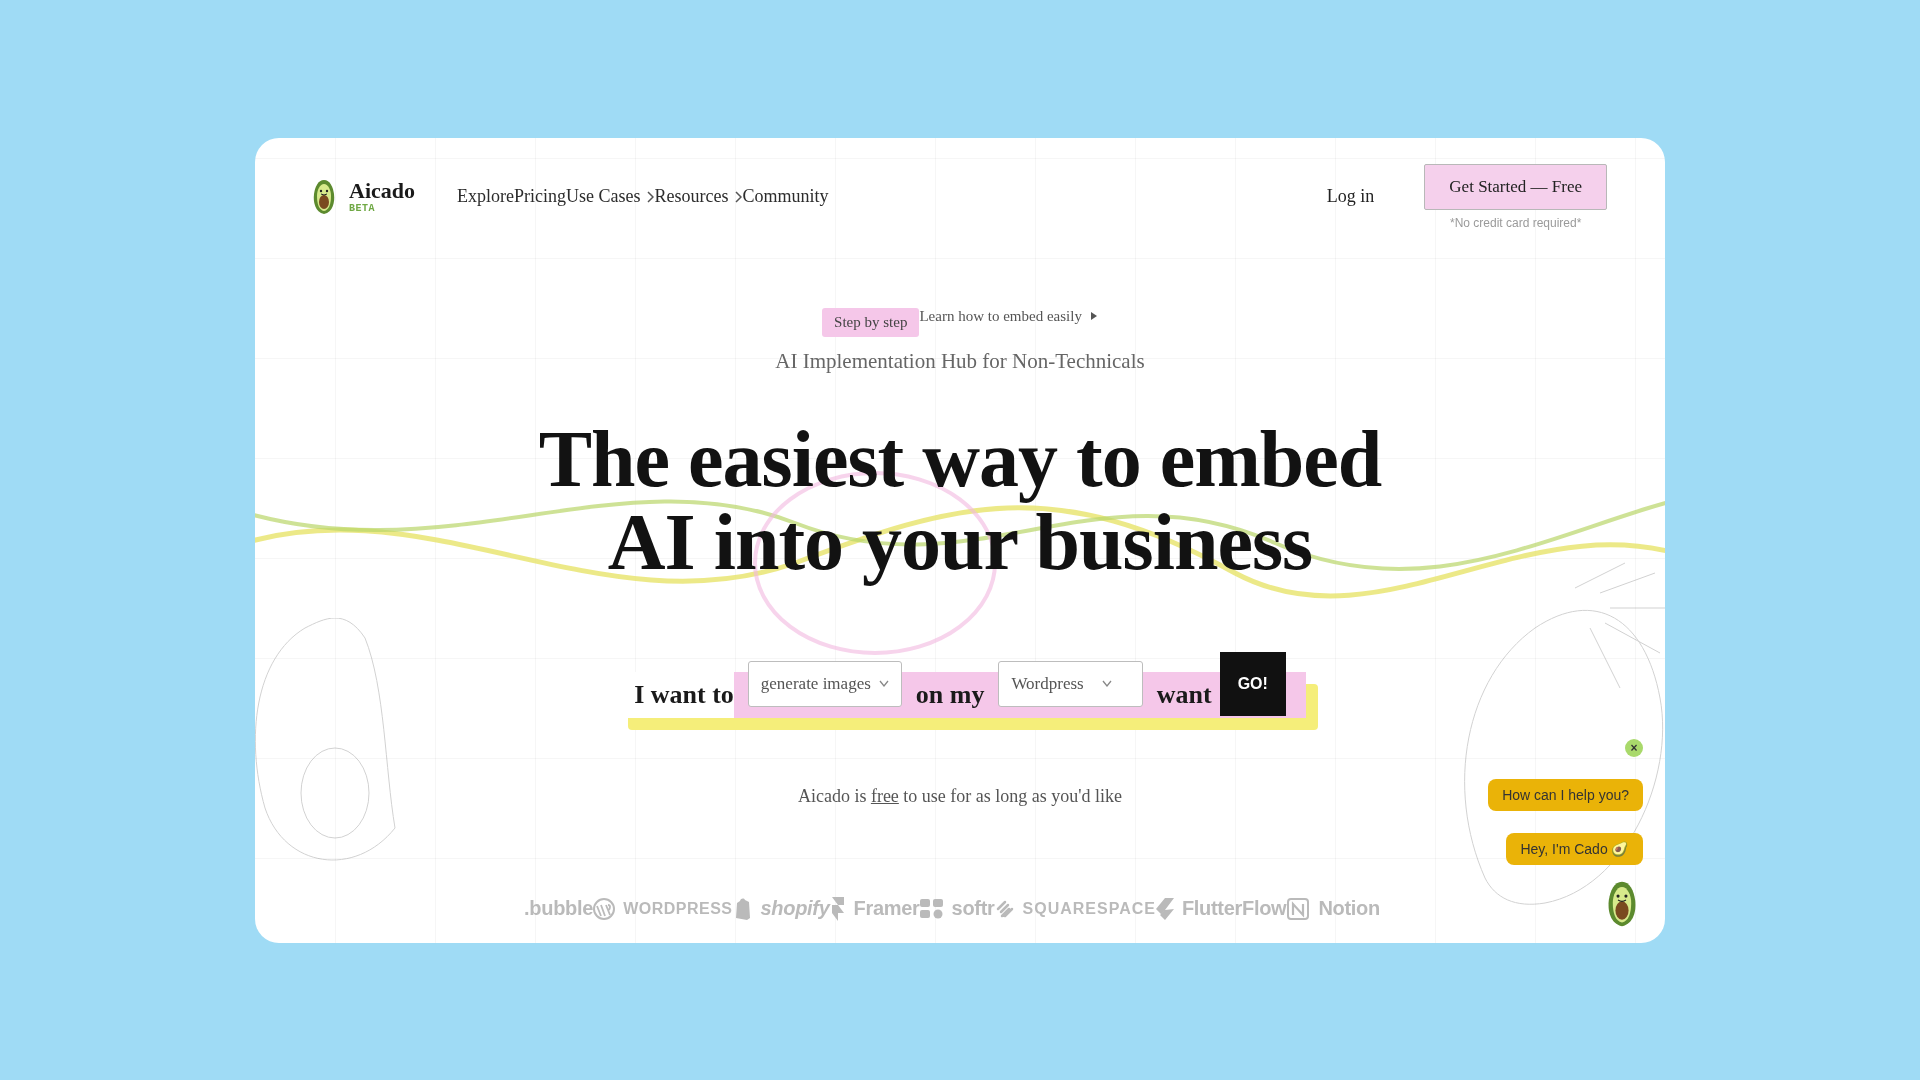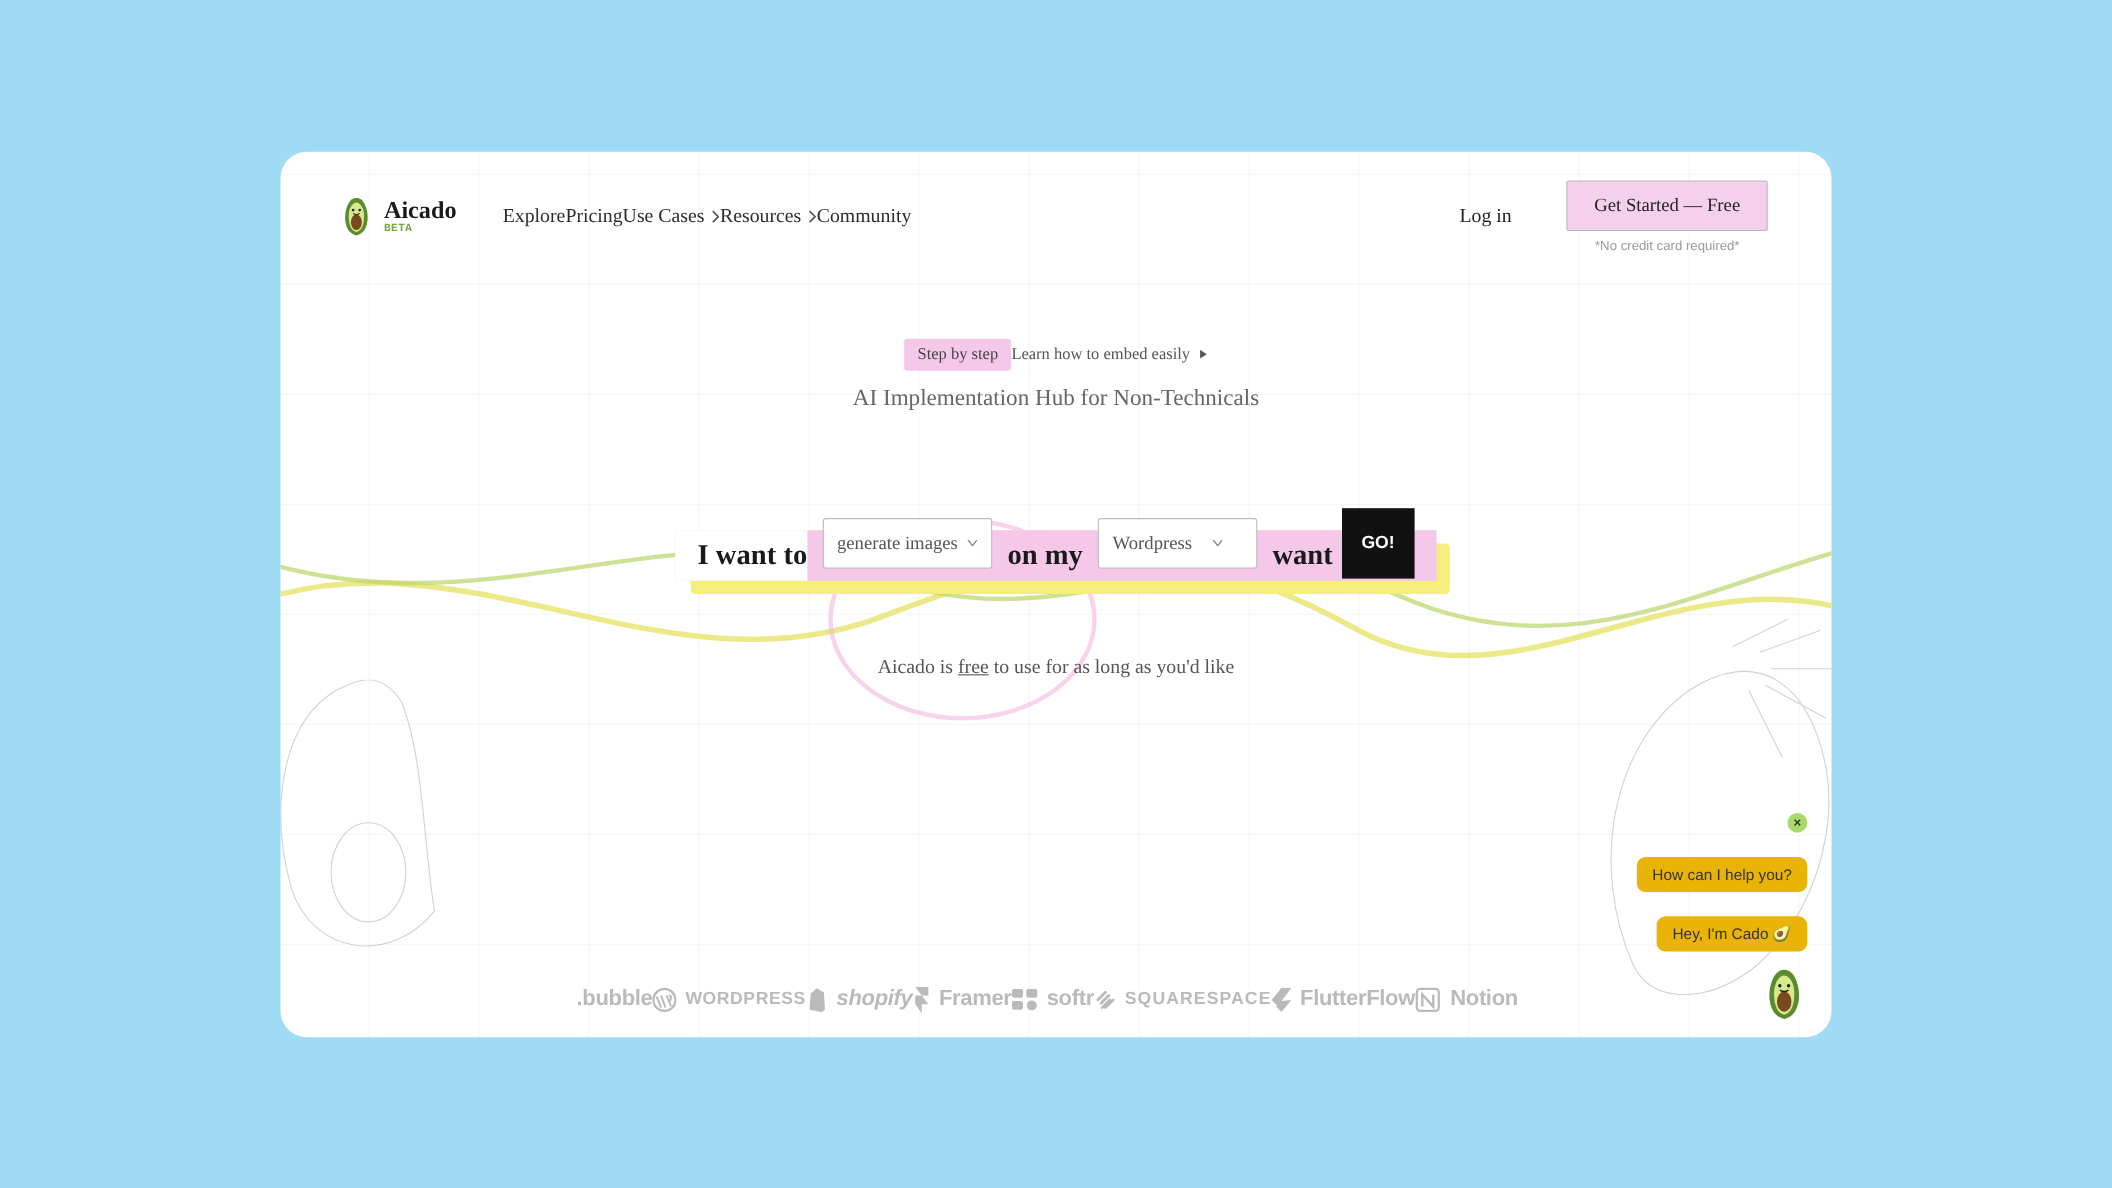--- a/index.html
+++ b/index.html
@@ -61,30 +61,30 @@
   border-radius: 2px; cursor: pointer; font-family: inherit;
 }
 .cta-note { font-family: -apple-system, Arial, sans-serif; font-size: 12px; color: #9a9a9a; }
 
 
 .hero {
   position: relative; z-index: 4;
   display: flex; flex-direction: column; align-items: center;
   margin-top: 78px; text-align: center;
 }
-.learn-bar { display: inline-flex; align-items: center; margin-bottom: 12px; }
+.learn-bar { display: inline-flex; align-items: flex-start; margin-bottom: 12px; }
 .learn-badge { background: #f5c7e9; color: #444; font-size: 15px; padding: 6px 12px; border-radius: 3px; cursor: pointer; }
 .learn-link { font-size: 15px; color: #555; display: inline-flex; align-items: center; gap: 8px; cursor: pointer; }
 .tagline { font-size: 21px; color: #666; margin-bottom: 44px; }
 .headline { font-size: 80px; font-weight: 800; color: #121212; line-height: 1.04; letter-spacing: -1px; }
 .headline span { display: block; }
 
 
 .sentence {
-  margin-top: 64px;
+  margin-top: 88px;
   display: inline-flex; align-items: center; gap: 14px;
   background: #f5c7e9;
   padding: 0px 20px 0 20px;
   position: relative;
 }
 .sentence::after {
   content: ''; position: absolute; left: 14px; right: -12px; top: 12px; bottom: -12px;
   background: #f5ee7a; z-index: -1; border-radius: 4px; filter: blur(0.3px);
 }
 .sentence .word { font-size: 26px; color: #1a1a1a; font-weight: 600; }
@@ -198,20 +198,24 @@
     <div class="learn-bar">
       <span class="learn-badge">Step by step</span>
       <span class="learn-link">
         <span>Learn how to embed easily</span>
         <svg width="8" height="10" viewBox="0 0 8 10">
             <path d="M1,1 L7,5 L1,9 Z" fill="#555"></path>
           </svg>
       </span>
     </div>
     <div class="tagline">AI Implementation Hub for Non-Technicals</div>
+    <h1 class="headline">
+      <span>The easiest way to embed</span>
+      <span>AI into your business</span>
+    </h1>
 
     <div class="sentence">
       <span class="word first">I want to</span>
       <span class="pill">
         <span>generate images</span>
         <svg class="chev" width="10" height="7" viewBox="0 0 10 7">
             <path d="M1,1 L5,6 L9,1" stroke="#888" stroke-width="1.3" fill="none"></path>
           </svg>
       </span>
       <span class="word">on my</span>

